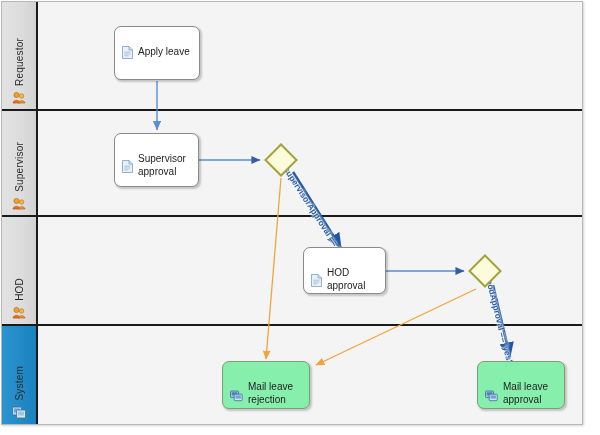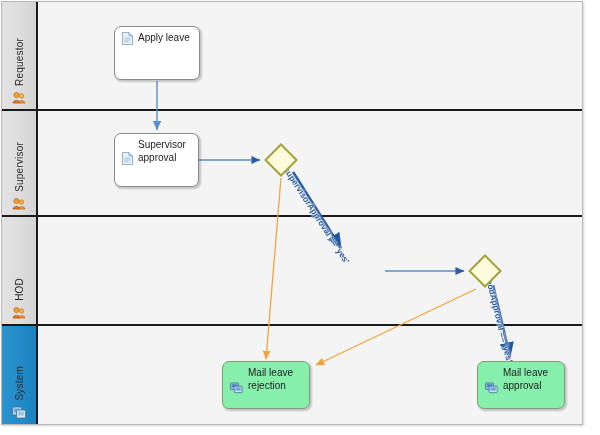--- a/index.html
+++ b/index.html
@@ -96,24 +96,24 @@
     background: #ffffff;
     box-shadow: 1.5px 1.5px 2px rgba(0,0,0,0.20);
   }
   .task.green {
     background: #86efac;
     border-color: #7f9e77;
   }
   .task-inner {
     position: absolute;
     left: 7px;
-    top: 4px;
+    top: 18px;
     right: 6px;
     display: flex;
-    align-items: flex-end;
+    align-items: center;
     gap: 5px;
   }
   .task-label {
     font-size: 10px;
     color: #222;
     line-height: 13px;
     padding-top: 0px;
   }
   .task-doc-icon { width: 11px; height: 13px; }
   .task-svc-icon { width: 13px; height: 12px; margin-top: 1px;}
@@ -279,20 +279,32 @@
           <svg viewBox="0 0 11 13" width="11" height="13">
             <path d="M0.5,0.5 H7 L10.5,4 V12.5 H0.5 Z" fill="#e8f0f8" stroke="#7b9ec2" stroke-width="0.8"></path>
             <path d="M7,0.5 V4 H10.5" fill="none" stroke="#7b9ec2" stroke-width="0.8"></path>
             <path d="M2.3,6.2 H8.3 M2.3,8 H8.3 M2.3,9.8 H6.4" stroke="#9bb8d4" stroke-width="0.8"></path>
           </svg>
         </span>
         <span class="task-label"><span>Supervisor</span><br><span>approval</span></span>
       </div>
     </div>
 
+    <div class="task" style="left:301px; top:245px; width:83px; height:47px;">
+      <div class="task-inner">
+        <span class="icon task-doc-icon">
+          <svg viewBox="0 0 11 13" width="11" height="13">
+            <path d="M0.5,0.5 H7 L10.5,4 V12.5 H0.5 Z" fill="#e8f0f8" stroke="#7b9ec2" stroke-width="0.8"></path>
+            <path d="M7,0.5 V4 H10.5" fill="none" stroke="#7b9ec2" stroke-width="0.8"></path>
+            <path d="M2.3,6.2 H8.3 M2.3,8 H8.3 M2.3,9.8 H6.4" stroke="#9bb8d4" stroke-width="0.8"></path>
+          </svg>
+        </span>
+        <span class="task-label">HOD approval</span>
+      </div>
+    </div>
 
     <div class="task green" style="left:220px; top:359px; width:88px; height:48px;">
       <div class="task-inner">
         <span class="icon task-svc-icon">
           <svg viewBox="0 0 13 12" width="13" height="12">
             <rect x="0.5" y="1" width="8" height="6.5" rx="0.8" fill="#9fc4e6" stroke="#3a6b9b" stroke-width="0.8"></rect>
             <rect x="1.8" y="2.2" width="5.4" height="3.2" fill="#4b85bd"></rect>
             <rect x="4.2" y="4.2" width="8" height="6.5" rx="0.8" fill="#cfe3f5" stroke="#3a6b9b" stroke-width="0.8"></rect>
             <rect x="5.5" y="5.4" width="5.4" height="3.2" fill="#6fa5d2"></rect>
           </svg>

